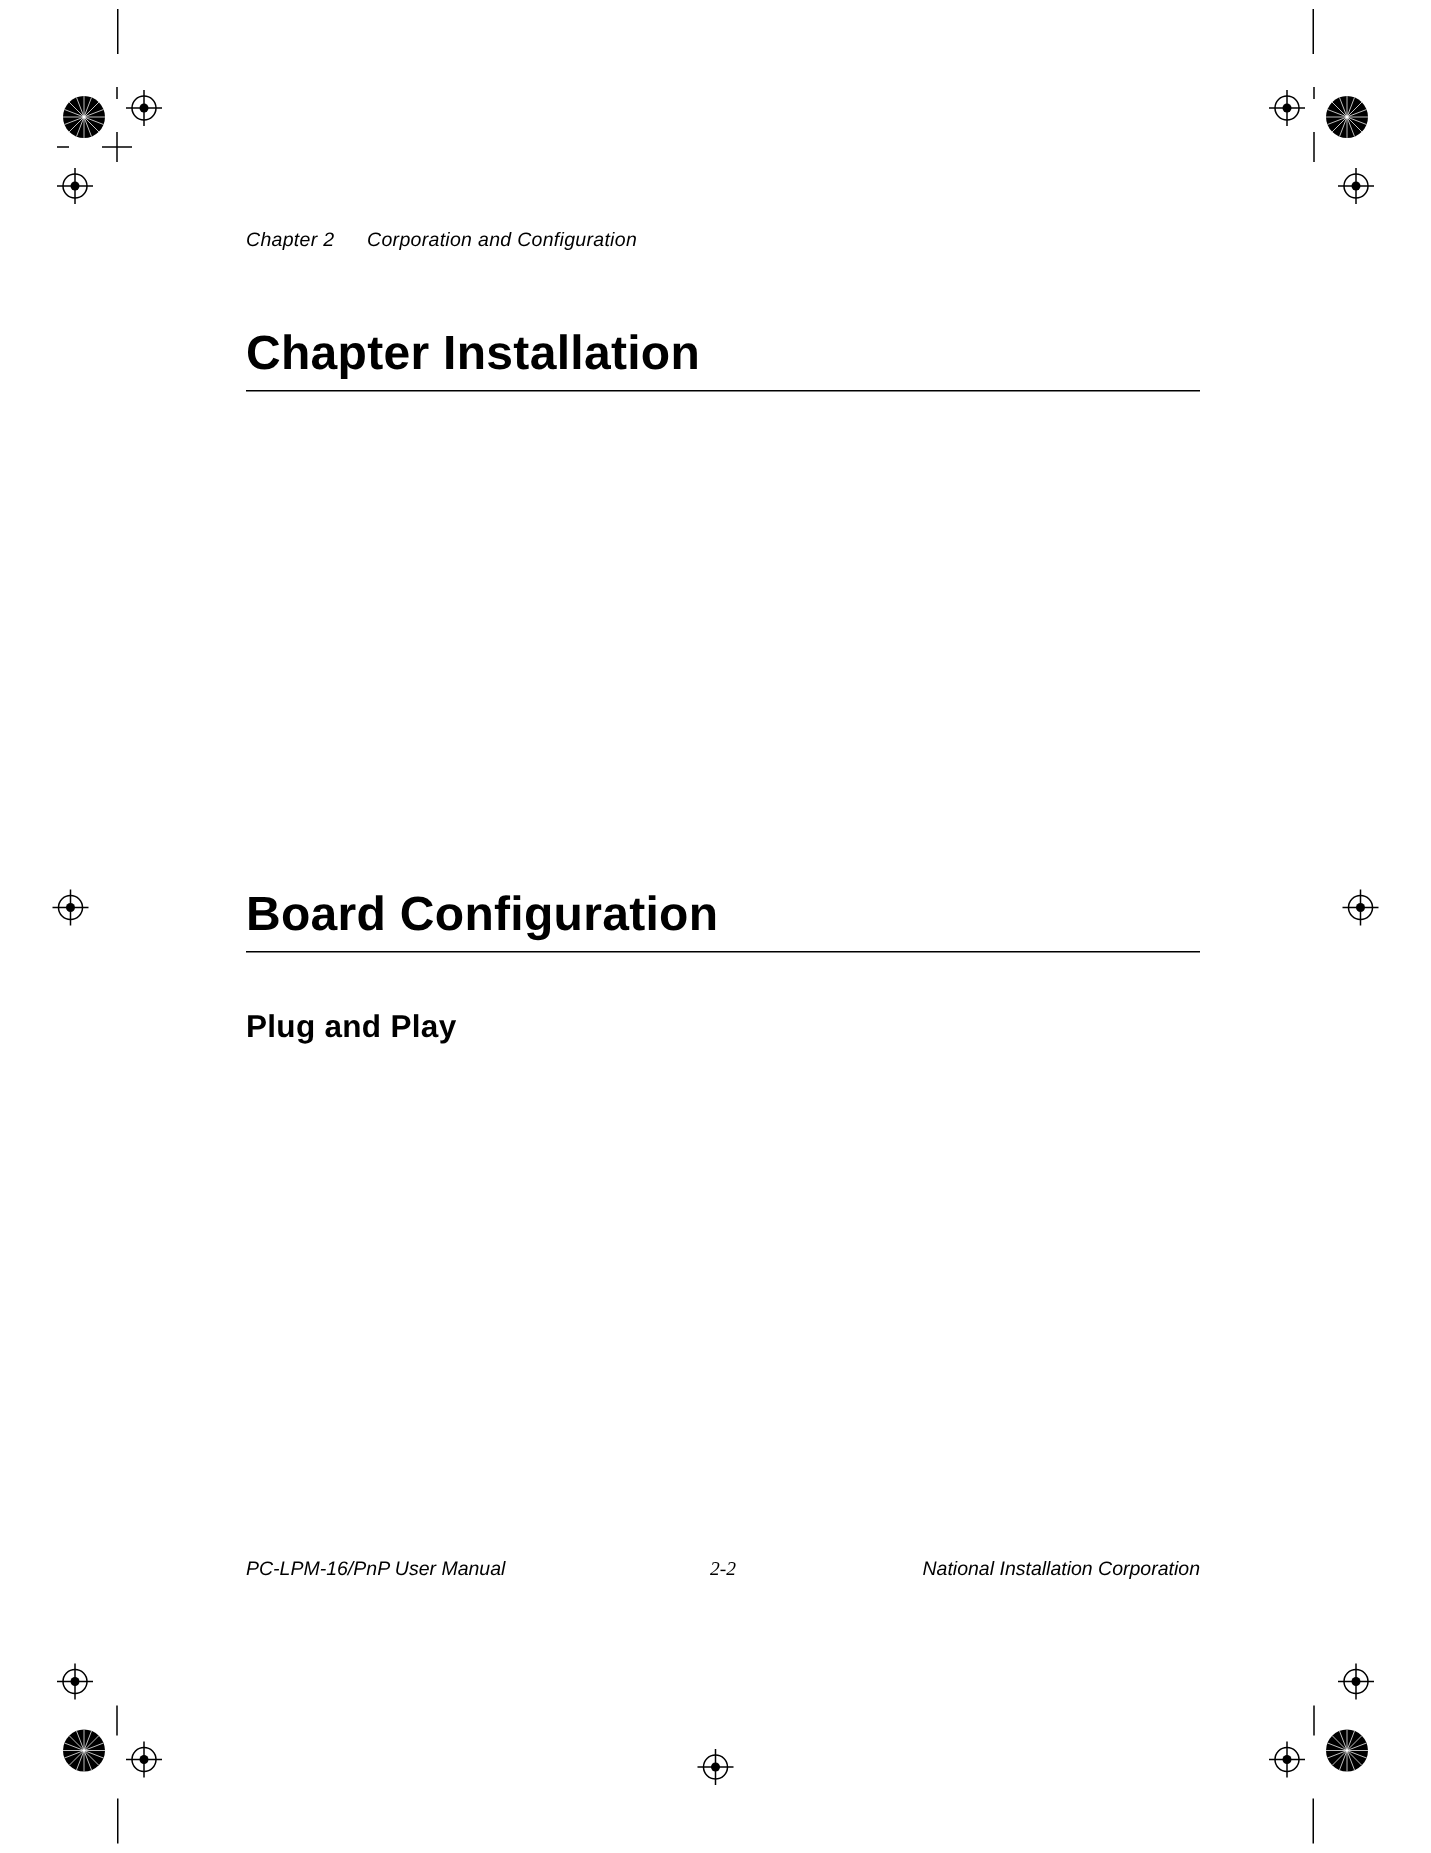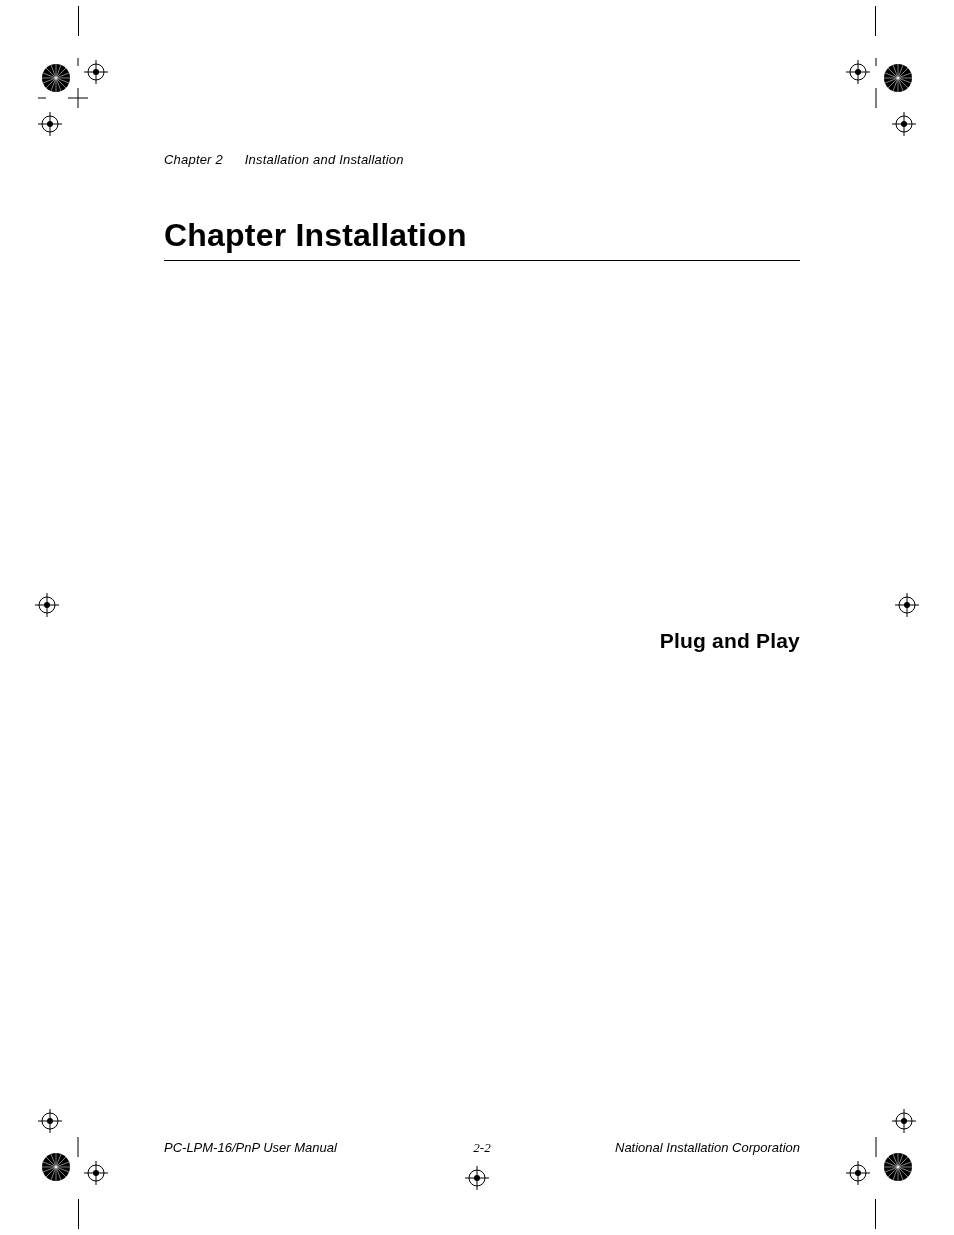--- a/index.html
+++ b/index.html
@@ -7,23 +7,23 @@
   .page { position: absolute; left: 0; top: 0; width: 954px; height: 1235px; }
 
   .content { position: absolute; left: 164px; top: 152px; width: 636px; }
 
   .running-head { font-style: italic; font-size: 13px; letter-spacing: 0.2px; margin-bottom: 50px; }
   .running-head .chap { margin-right: 18px; }
 
   h1.section { font-family: "Arial Narrow", Arial, sans-serif; font-stretch: condensed; font-weight: 700; font-size: 32px; letter-spacing: 0.2px; border-bottom: 1.5px solid #000; padding-bottom: 6px; margin-bottom: 0; }
   .gap-after-software { height: 330px; }
 
-  h2.subsection { font-family: "Arial Narrow", Arial, sans-serif; font-stretch: condensed; font-weight: 700; font-size: 21px; letter-spacing: 0.2px; margin-top: 38px; text-align: right; }
+  h2.subsection { font-family: "Arial Narrow", Arial, sans-serif; font-stretch: condensed; font-weight: 700; font-size: 21px; letter-spacing: 0.2px; margin-top: 38px; }
 
-  .footer { position: absolute; left: 164px; width: 636px; top: 1140px; font-style: italic; font-size: 13px; display: flex; justify-content: space-between; }
+  .footer { position: absolute; left: 164px; width: 636px; top: 1038px; font-style: italic; font-size: 13px; display: flex; justify-content: space-between; }
   .footer .mid { position: absolute; left: 50%; transform: translateX(-50%); font-family: Liberation Serif, serif; }
 
   
   .reg { position: absolute; }
   .reg svg { display: block; }
   .tick-v { position: absolute; width: 1px; background: #000; }
 
 </style>
 </head>
 <body>
@@ -109,27 +109,28 @@
       <use href="#sunburst" x="62" y="60"></use>
       <use href="#target" x="22" y="66"></use>
       <line x1="40" y1="30" x2="40" y2="50" stroke="#000"></line>
     </svg>
   </div>
   <div class="tick-v" style="right:78px; bottom:6px; height:30px;"></div>
 
   <div class="content">
     <div class="running-head">
       <span class="chap">Chapter 2</span>
-      <span>Installation and Installation</span>
+      <span>Corporation and Configuration</span>
     </div>
 
     <h1 class="section">Chapter Installation</h1>
 
     <div class="gap-after-software"></div>
 
+    <h1 class="section">Board Configuration</h1>
 
     <h2 class="subsection">Plug and Play</h2>
   </div>
 
   <div class="footer">
     <span>PC-LPM-16/PnP User Manual</span>
     <span class="mid">2-2</span>
     <span>National Installation Corporation</span>
   </div>
 

